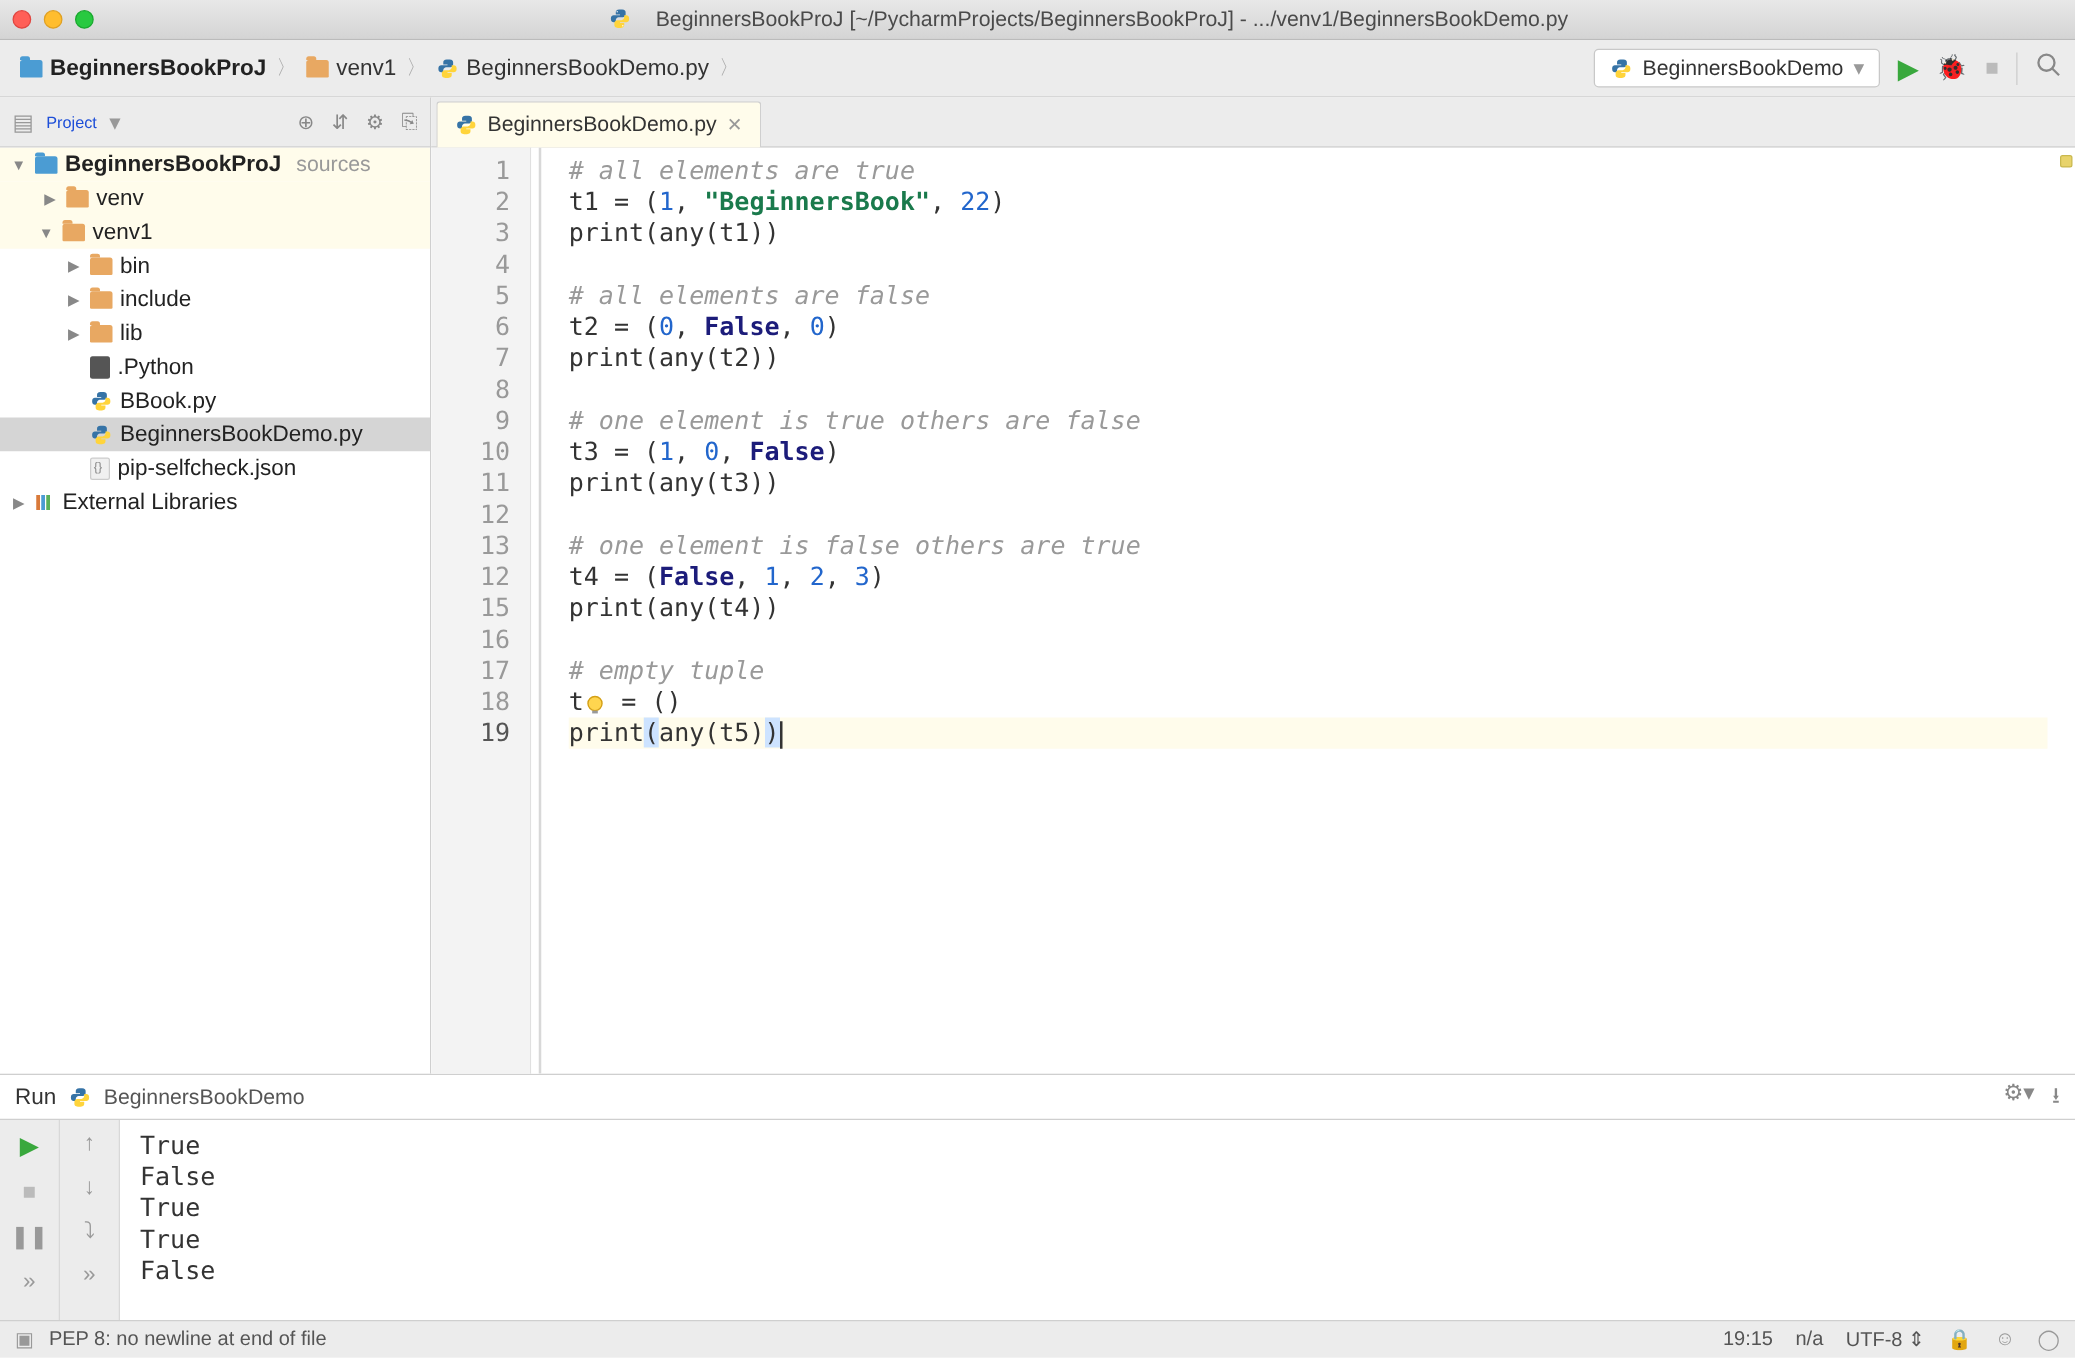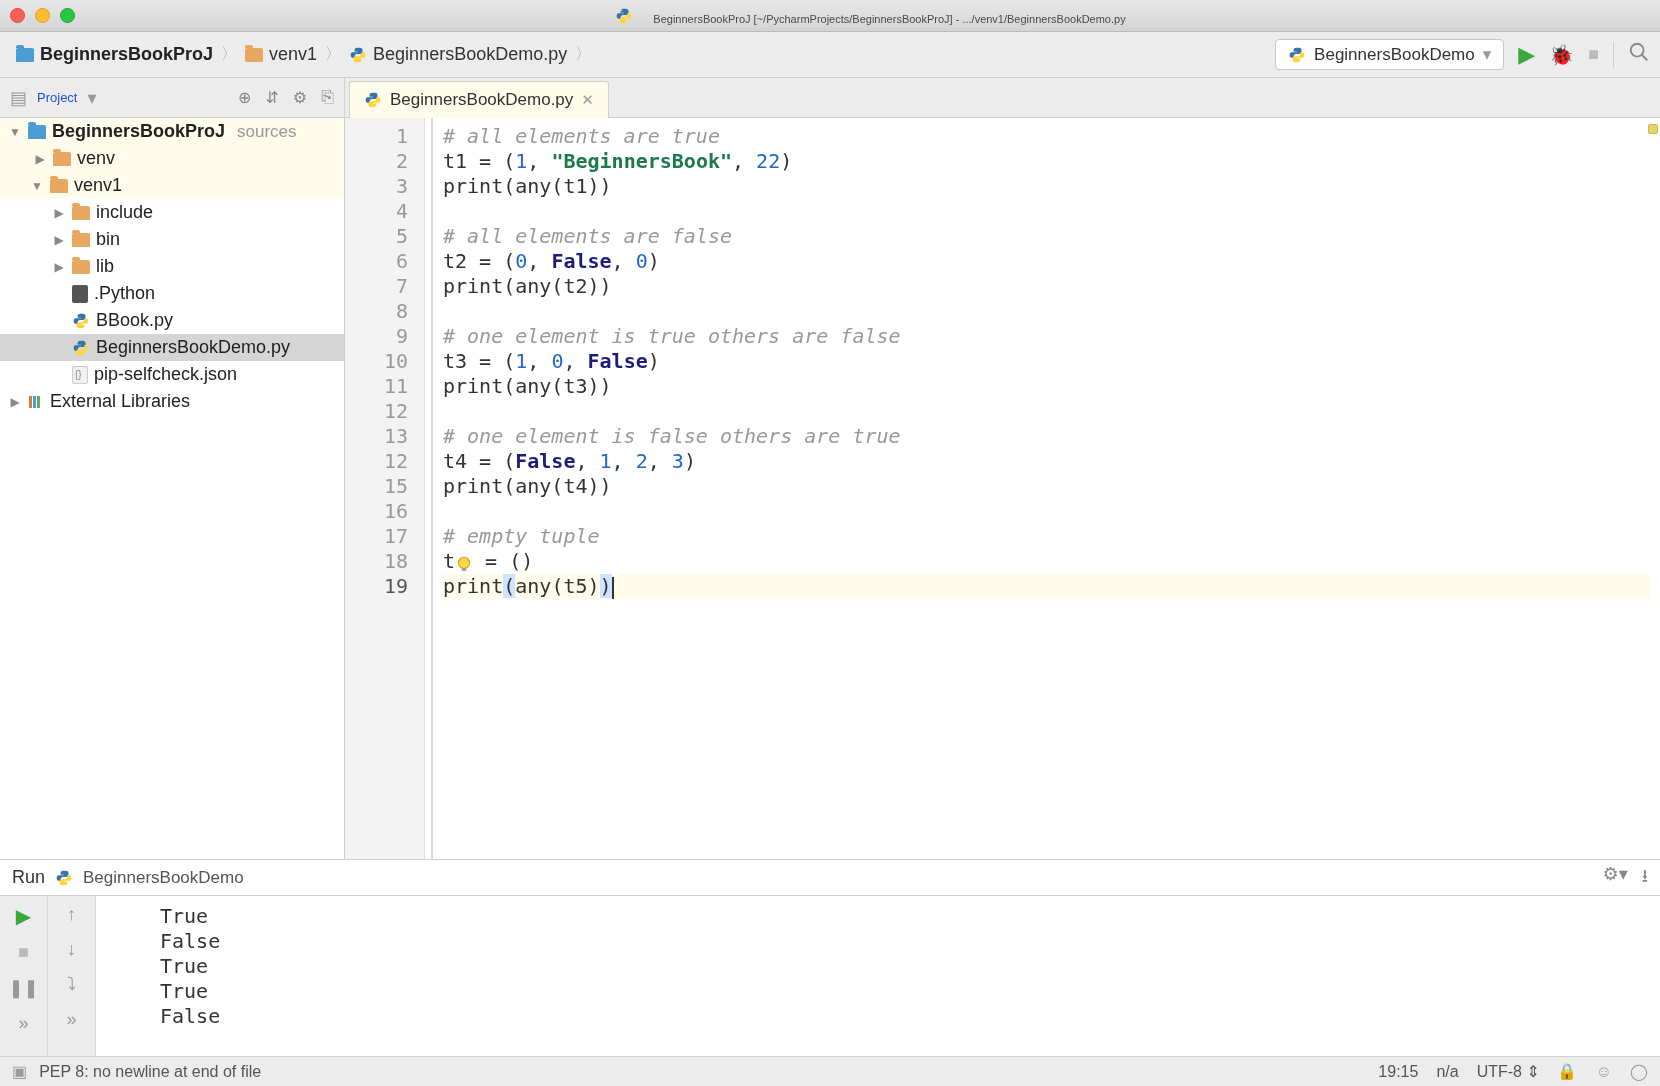--- a/index.html
+++ b/index.html
@@ -3,21 +3,21 @@
 <meta charset="utf-8">
 <style>
 * { box-sizing: border-box; margin: 0; padding: 0; }
 body { font-family: -apple-system, "Helvetica Neue", Arial, sans-serif; font-size: 18px; background: #ececec; color: #333; width: 1660px; height: 1086px; overflow: hidden; display: flex; flex-direction: column; }
 .titlebar { height: 32px; background: linear-gradient(#e8e8e8, #d4d4d4); display: flex; align-items: center; padding: 0 10px; border-bottom: 1px solid #bbb; }
 .traffic { display: flex; gap: 10px; margin-right: 16px; }
 .tl { width: 15px; height: 15px; border-radius: 50%; }
 .tl.red { background: #ff5f57; border: 1px solid #e04640; }
 .tl.yellow { background: #ffbd2e; border: 1px solid #dfa023; }
 .tl.green { background: #28c940; border: 1px solid #19a82e; }
-.titlebar-title { flex: 1; text-align: center; font-size: 11px; color: #4a4a4a; display: flex; align-items: flex-end; justify-content: center; gap: 20px; }
+.titlebar-title { flex: 1; text-align: center; font-size: 17px; color: #4a4a4a; display: flex; align-items: flex-start; justify-content: center; gap: 20px; }
 .navbar { height: 46px; background: #ececec; border-bottom: 1px solid #cfcfcf; display: flex; align-items: center; padding: 0 10px; }
 .breadcrumb { display: flex; align-items: center; gap: 2px; }
 .crumb { display: flex; align-items: center; gap: 6px; padding: 0 6px; font-size: 18px; }
 .chev { color: #aaa; font-size: 16px; }
 .folder-icon { width: 18px; height: 14px; background: #4b9cd3; border-radius: 2px 2px 1px 1px; position: relative; display: inline-block; }
 .folder-icon.orange { background: #e8a862; }
 .folder-icon::before { content:''; position:absolute; top:-3px; left:0; width:8px; height:3px; background:inherit; border-radius:2px 2px 0 0;}
 .pyfile-icon { width:18px; height:18px; display:inline-block; position:relative; }
 .pyfile-icon svg { width:18px; height:18px; }
 .nav-right { margin-left: auto; display: flex; align-items: center; gap: 14px; }
@@ -48,39 +48,39 @@
 .extlib-icon { width:16px; height:16px; display:inline-block; }
 .editor-area { flex:1; display:flex; flex-direction:column; background:#fff; min-width:0;}
 .tabs-bar { height:40px; background:#ececec; border-bottom:1px solid #cfcfcf; display:flex; align-items:flex-end; padding-left:4px;}
 .tab { background: #fffceb; border:1px solid #cfcfcf; border-bottom:none; padding: 8px 14px; display:flex; align-items:center; gap:8px; font-size:17px; border-radius: 3px 3px 0 0; position:relative; top:1px;}
 .tab .close-x { color:#999; font-size:15px; }
 .code-area { flex:1; display:flex; position:relative; font-family: "Menlo","Monaco","Consolas",monospace; font-size:20px; overflow:hidden;}
 .gutter { width:80px; background:#f3f3f3; border-right:1px solid #e0e0e0; text-align:right; padding: 6px 16px 6px 0; color:#999; line-height:25px;}
 .gutter div { height:25px; }
 .gutter div.active { color:#555; }
 .code-margin { width:8px; background:#fff; border-right: 2px solid #d8d8d8;}
-.code { flex:1; padding: 6px 10px; line-height:25px; white-space:pre; position:relative;}
+.code { flex:1; padding: 6px 22px; line-height:25px; white-space:pre; position:relative;}
 .code .line { height:25px; }
 .code .line.active { background:#fffceb; }
 .cm-comment { color:#999; font-style:italic; }
 .cm-num { color:#2266cc; }
 .cm-str { color:#1a7a4c; font-weight:600;}
 .cm-kw { color:#1c1c7a; font-weight:700;}
 .bulb { display:inline-block; width:18px; height:18px; vertical-align:middle;}
 .editor-scroll-marker { position:absolute; right:2px; top:6px; width:10px; height:10px; background:#e8d36b; border-radius:2px; border:1px solid #c9b84e;}
 .cursor { border-right:2px solid #333; display:inline-block; height:22px; vertical-align:middle;}
 .paren-hl { background:#cde3ff; }
 .bottom-panel { border-top:1px solid #cfcfcf; background:#ffffff; display:flex; flex-direction:column;}
 .run-header { height:36px; display:flex; align-items:center; padding:0 12px; gap:10px; border-bottom:1px solid #cfcfcf;}
 .run-header .title { font-size:17px; color:#555;}
 .run-header-icons { margin-left:auto; display:flex; gap:14px; color:#888;}
 .run-body { display:flex; height:160px; background:#fff;}
 .run-gutter { width:48px; background:#ececec; border-right:1px solid #d8d8d8; display:flex; flex-direction:column; align-items:center; padding-top:8px; gap:14px;}
 .run-gutter2 { width:48px; background:#ececec; border-right:1px solid #d8d8d8; display:flex; flex-direction:column; align-items:center; padding-top:8px; gap:14px;}
-.run-output { flex:1; padding:8px 16px; font-family:"Menlo","Monaco","Consolas",monospace; font-size:20px; color:#333; line-height:25px; overflow:hidden;margin-left:48px;}
+.run-output { flex:1; padding:8px 16px; font-family:"Menlo","Monaco","Consolas",monospace; font-size:20px; color:#333; line-height:25px; overflow:hidden;}
 .run-output .exit-line { color:#2255aa; opacity:0.6;}
 .statusbar { height:30px; background:#ececec; border-top:1px solid #cfcfcf; display:flex; align-items:center; padding:0 12px; font-size:16px; color:#555; gap:12px;}
 .statusbar .sb-right { margin-left:auto; display:flex; align-items:center; gap:18px;}
 .grey-icon { color:#999; }
 </style>
 </head>
 <body>
 
 <div class="titlebar">
   <div class="traffic">
@@ -168,26 +168,26 @@
             <span class="tree-label">venv</span>
           </div>
           <div class="tree-row hl-yellow" style="padding-left: 30px;">
             <span class="arrow down"></span>
             <span class="folder-icon orange"></span>
             <span class="tree-label">venv1</span>
           </div>
           <div class="tree-row" style="padding-left: 52px;">
             <span class="arrow right"></span>
             <span class="folder-icon orange"></span>
+            <span class="tree-label">bin</span>
+          </div>
+          <div class="tree-row" style="padding-left: 52px;">
+            <span class="arrow right"></span>
+            <span class="folder-icon orange"></span>
             <span class="tree-label">include</span>
-          </div>
-          <div class="tree-row" style="padding-left: 52px;">
-            <span class="arrow right"></span>
-            <span class="folder-icon orange"></span>
-            <span class="tree-label">bin</span>
           </div>
           <div class="tree-row" style="padding-left: 52px;">
             <span class="arrow right"></span>
             <span class="folder-icon orange"></span>
             <span class="tree-label">lib</span>
           </div>
           <div class="tree-row" style="padding-left: 52px;">
             <span class="arrow none"></span>
             <span class="file-icon-generic"></span>
             <span class="tree-label">.Python</span>

